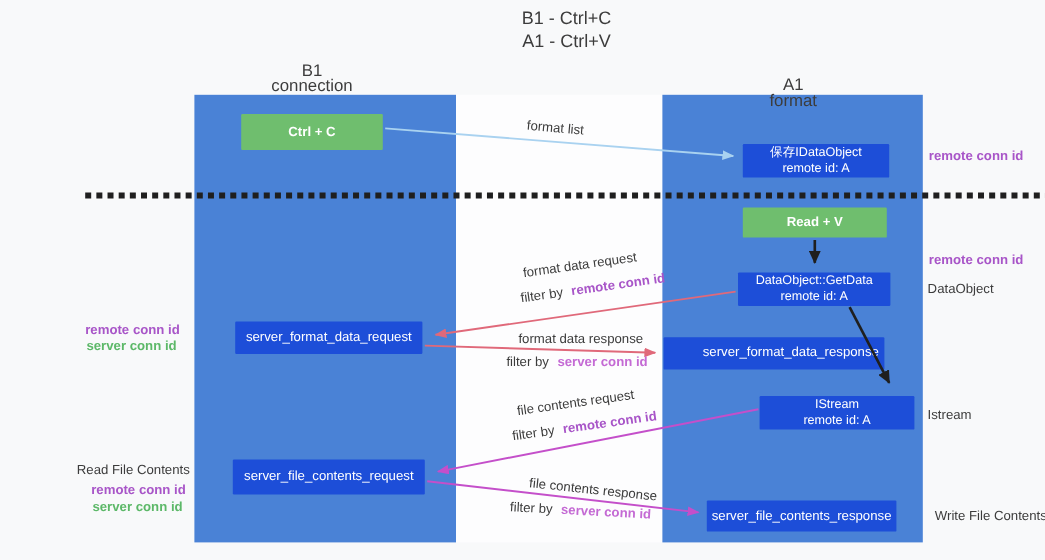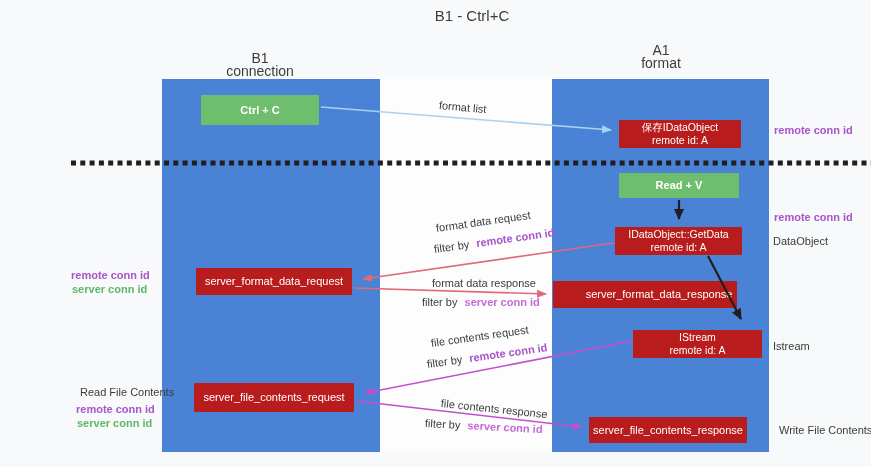--- a/index.html
+++ b/index.html
@@ -10,64 +10,65 @@
   .lane{position:absolute;top:79px;height:373px;background:#4a82d6;z-index:1;}
   .lane-gap{position:absolute;top:79px;height:373px;background:#fdfdfe;z-index:0;}
   .overlay{position:absolute;left:0;top:0;z-index:3;pointer-events:none;}
   .title{position:absolute;width:280px;text-align:center;font-size:15px;color:#3c3c3c;z-index:4;}
   .lane-hdr{position:absolute;width:120px;text-align:center;font-size:14px;line-height:13px;color:#3c3c3c;z-index:4;}
   .box{
     position:absolute;display:flex;flex-direction:column;align-items:center;justify-content:center;
     color:#fff;text-align:center;font-size:11px;line-height:13px;border-radius:1px;z-index:2;white-space:nowrap;
   }
   .box.green{background:#6fbe6e;font-weight:bold;}
-  .box.orange{background:#b91c1c;}
+  .box.orange{background:#1d4ed8;}
   .box .l2{font-size:10.5px;}
   .lbl{position:absolute;font-size:11px;color:#3c3c3c;white-space:nowrap;z-index:4;transform-origin:left center;}
   .purple{color:#a855c8;font-weight:bold;}
   .orchid{color:#c46ad4;font-weight:bold;}
   .greentx{color:#5cb868;font-weight:bold;}
   .fb{margin-right:4px;}
   .rneg8{transform:rotate(-8deg);}
   .r5{transform:rotate(5deg);}
   .r6{transform:rotate(6deg);}
   .r3{transform:rotate(3deg);}
 </style>
 </head>
 <body>
 
 <div class="canvas">
 
   <div class="title" style="left:288px;top:7px;">B1 - Ctrl+C</div>
+  <div class="title" style="left:288px;top:26px;">A1 - Ctrl+V</div>
 
   <div class="lane-hdr" style="left:156px;top:52px;">
     <div>B1</div>
     <div>connection</div>
   </div>
-  <div class="lane-hdr" style="left:557px;top:44px;">
+  <div class="lane-hdr" style="left:557px;top:64px;">
     <div>A1</div>
     <div>format</div>
   </div>
 
   <div class="lane-gap" style="left:336px;width:172px;"></div>
   <div class="lane" style="left:118px;width:218px;"></div>
   <div class="lane" style="left:508px;width:217px;"></div>
 
   <div class="box green" style="left:157px;top:95px;width:118px;height:30px;">
     <div>Ctrl + C</div>
   </div>
   <div class="box orange" style="left:575px;top:120px;width:122px;height:28px;">
     <div class="l2">保存IDataObject</div>
     <div class="l2">remote id: A</div>
   </div>
   <div class="box green" style="left:575px;top:173px;width:120px;height:25px;">
     <div>Read + V</div>
   </div>
   <div class="box orange" style="left:571px;top:227px;width:127px;height:28px;">
-    <div class="l2">IDataObject::GetData</div>
+    <div class="l2">DataObject::GetData</div>
     <div class="l2">remote id: A</div>
   </div>
   <div class="box orange" style="left:152px;top:268px;width:156px;height:27px;">
     <div>server_format_data_request</div>
   </div>
   <div class="box orange" style="left:509px;top:281px;width:156px;height:27px;padding-left:28px;">
     <div>server_format_data_response</div>
   </div>
   <div class="box orange" style="left:589px;top:330px;width:129px;height:28px;">
     <div class="l2">IStream</div>
@@ -126,21 +127,21 @@
   </div>
 
   <div class="lbl r6" style="left:397px;top:397px;">file contents response</div>
   <div class="lbl r3" style="left:381px;top:417px;">
     <span class="fb">filter by</span>
     <span class="orchid">server conn id</span>
   </div>
 
   <div class="lbl purple" style="left:27px;top:269px;">remote conn id</div>
   <div class="lbl greentx" style="left:28px;top:283px;">server conn id</div>
-  <div class="lbl" style="left:36px;top:386px;">Read File Contents</div>
+  <div class="lbl" style="left:20px;top:386px;">Read File Contents</div>
   <div class="lbl purple" style="left:32px;top:403px;">remote conn id</div>
   <div class="lbl greentx" style="left:33px;top:417px;">server conn id</div>
 
   <div class="lbl purple" style="left:730px;top:124px;">remote conn id</div>
   <div class="lbl purple" style="left:730px;top:211px;">remote conn id</div>
   <div class="lbl" style="left:729px;top:235px;">DataObject</div>
   <div class="lbl" style="left:729px;top:340px;">Istream</div>
   <div class="lbl" style="left:735px;top:424px;text-align:right;">Write File Contents</div>
 
 </div>

